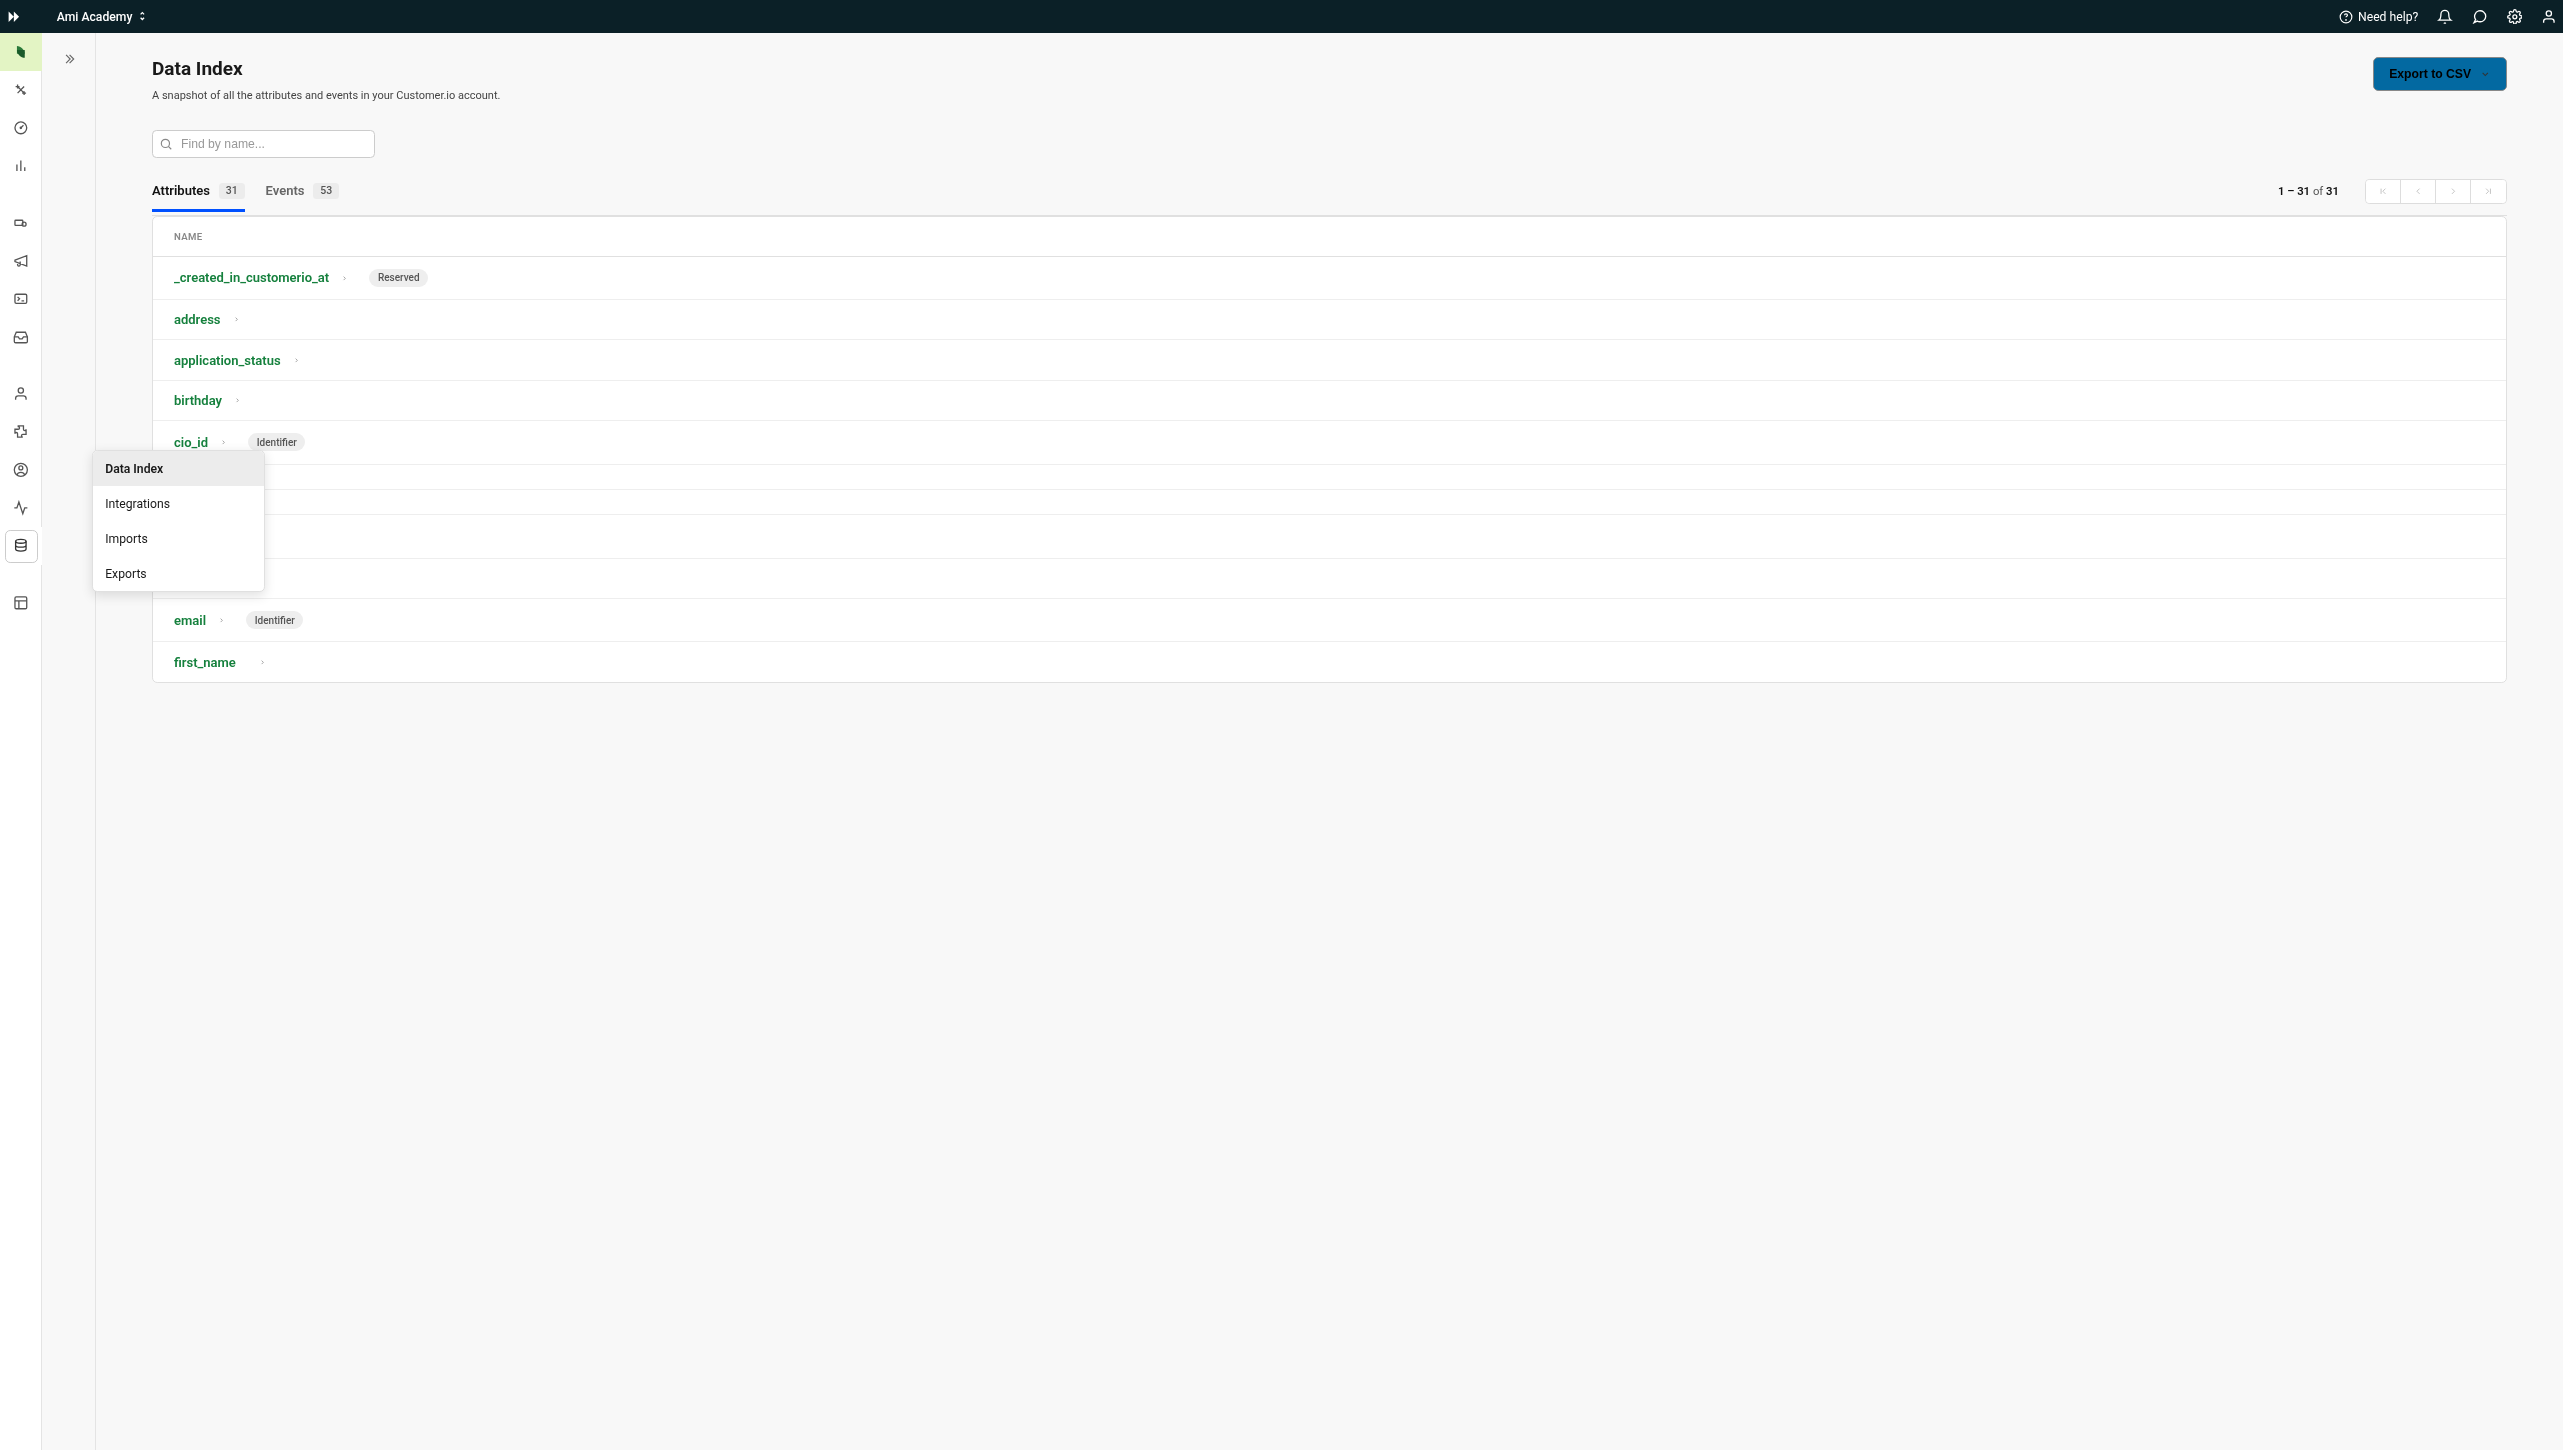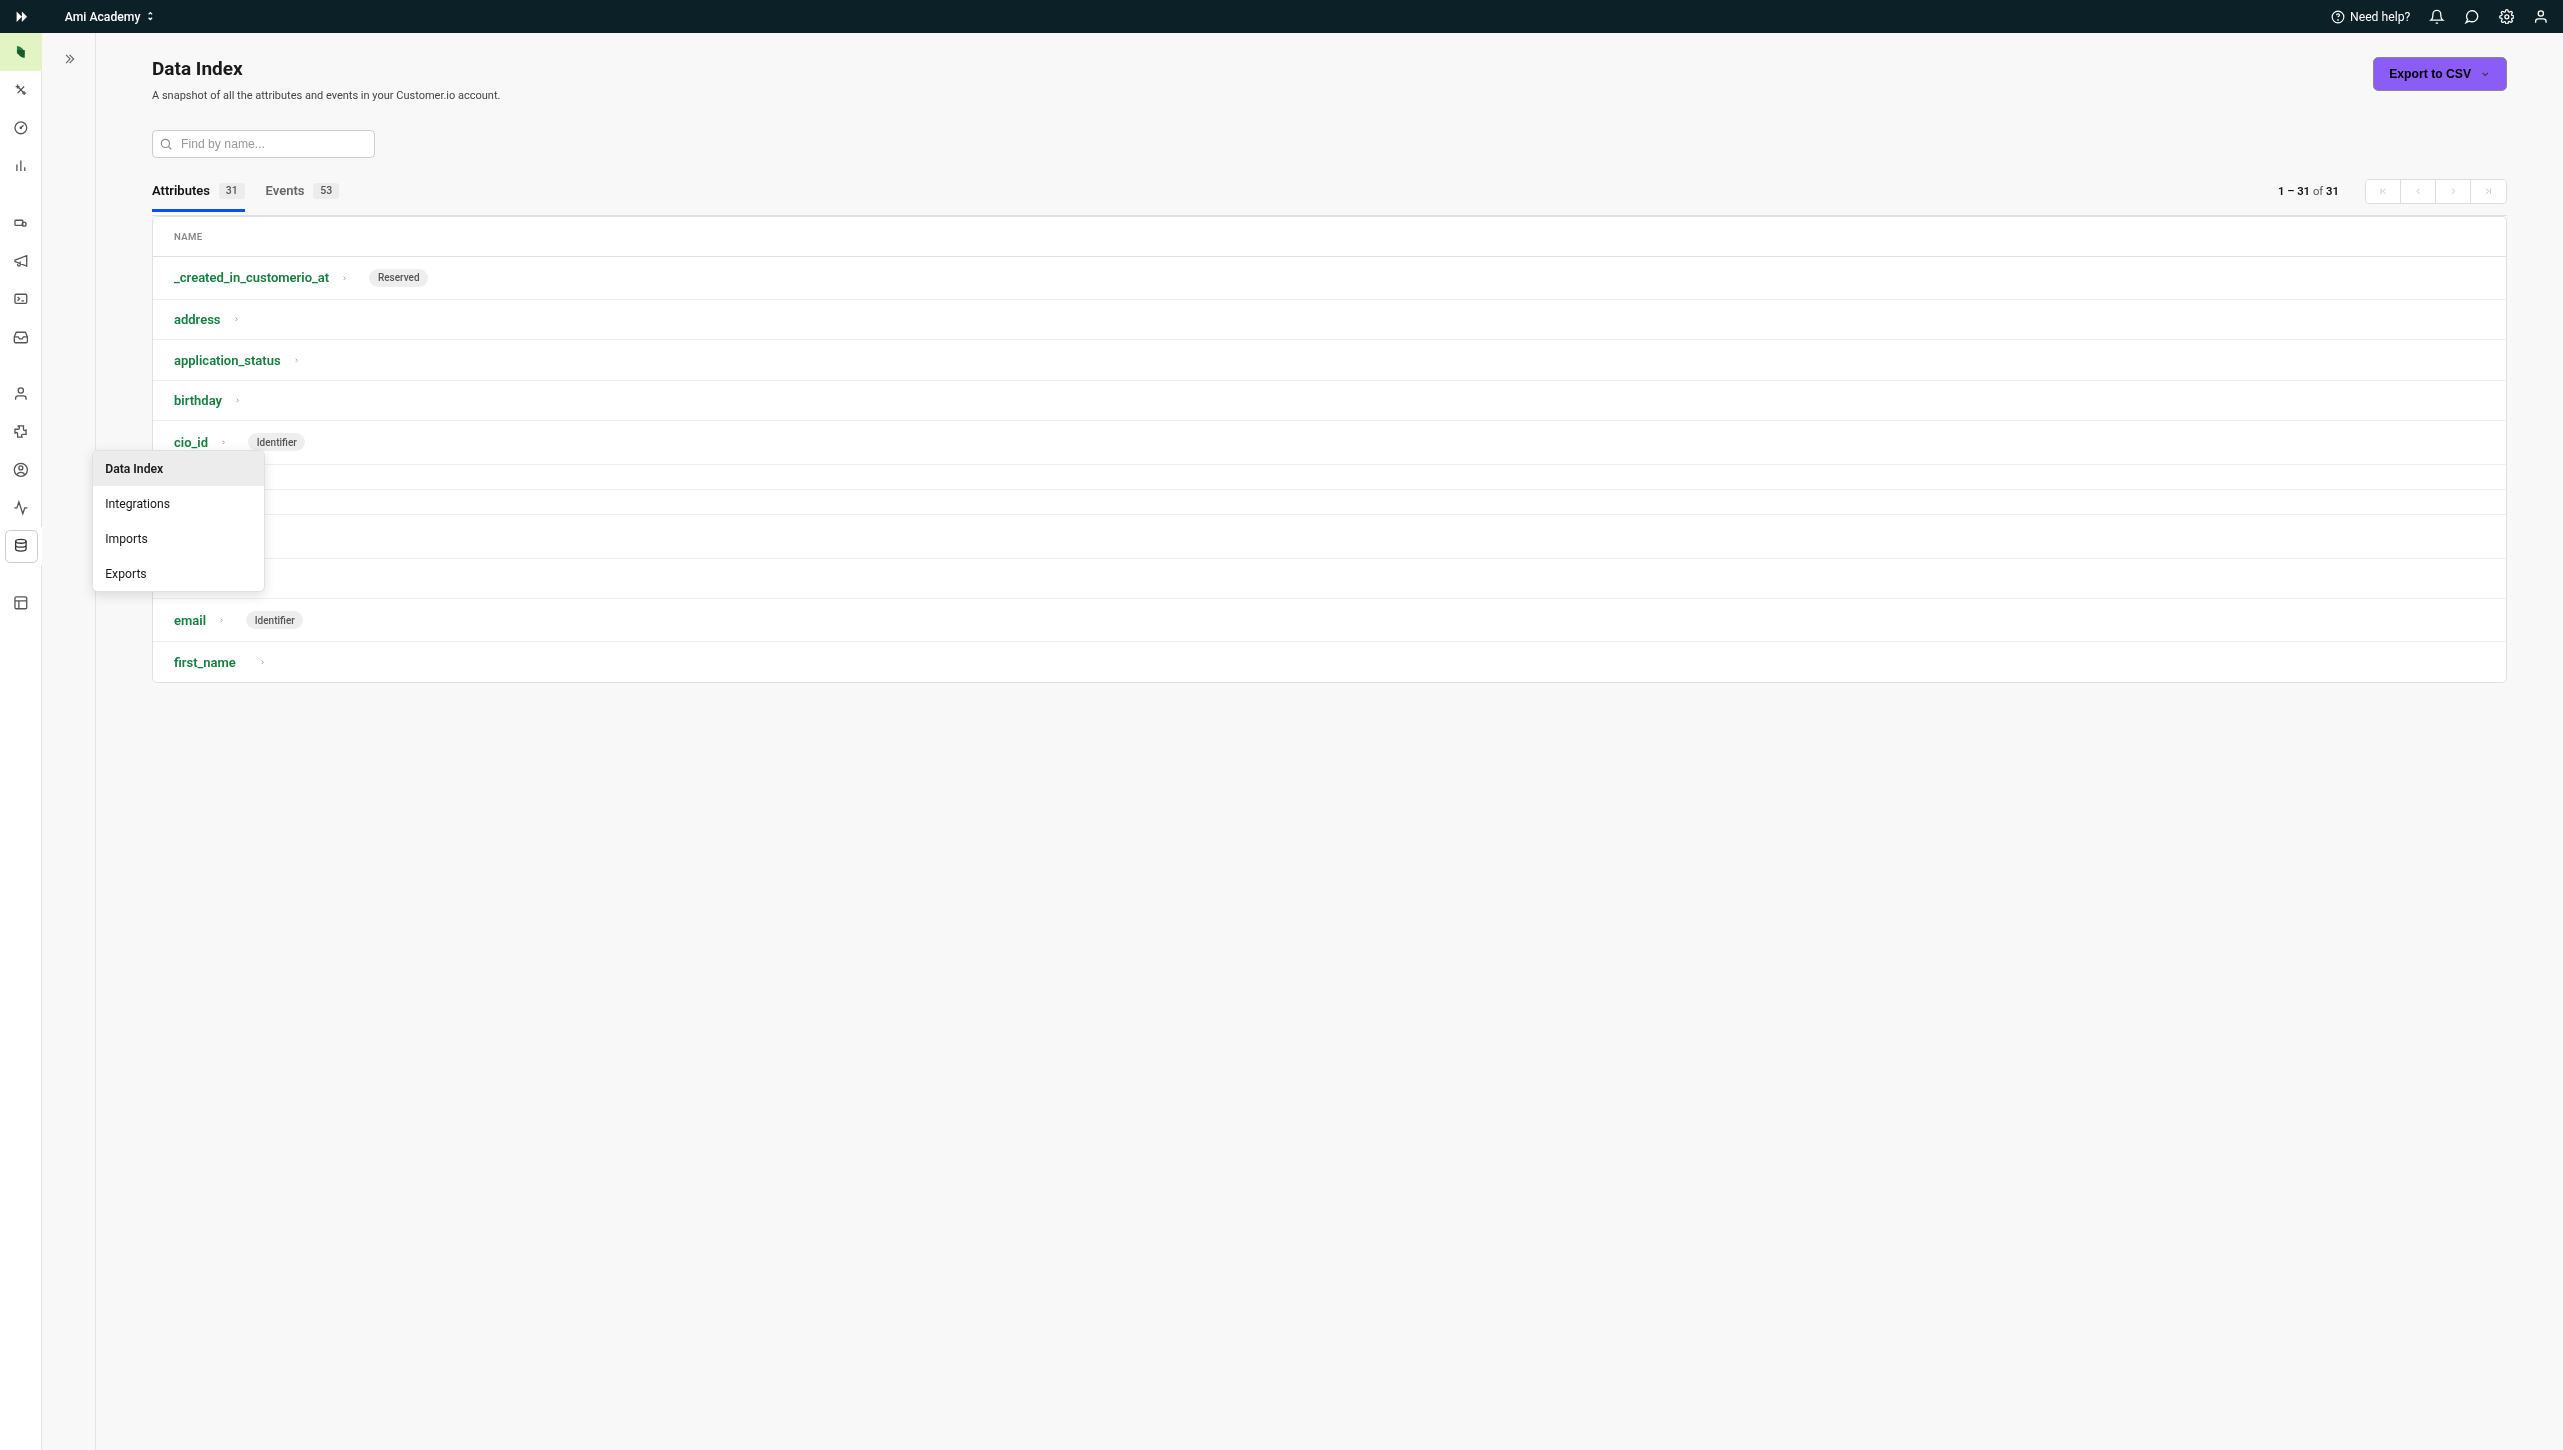--- a/index.html
+++ b/index.html
@@ -1,19 +1,19 @@
 <!DOCTYPE html>
 <html style="font-size:14px"><head>
 <meta charset="utf-8">
 <style>
 * { margin: 0; padding: 0; box-sizing: border-box; }
 body { font-family: -apple-system, BlinkMacSystemFont, "Segoe UI", Roboto, sans-serif; background: #f8f8f8; color: #1a1a1a; }
 
 
-.top-bar { background: #0b2027; height: 33px; display: flex; align-items: center; justify-content: space-between; padding: 0 14px; color: #fff; }
+.top-bar { background: #0b2027; height: 33px; display: flex; align-items: center; justify-content: space-between; padding: 0 6px; color: #fff; }
 .top-left { display: flex; align-items: center; gap: 35px; }
 .logo { width: 15.7px; height: 15.7px; display: flex; align-items: center; }
 .workspace-switcher { display: flex; align-items: center; gap: 5.2px; font-size: 12.2px; font-weight: 500; cursor: pointer; }
 .top-right { display: flex; align-items: center; gap: 19px; }
 .help-link { display: flex; align-items: center; gap: 5.2px; font-size: 12.2px; cursor: pointer; }
 .top-icon { width: 15.7px; height: 15.7px; cursor: pointer; display: flex; align-items: center; justify-content: center; }
 
 
 .layout { display: flex; height: calc(100vh - 33px); }
 
@@ -31,21 +31,21 @@
 
 .flyout { position: absolute; left: 92px; top: 450px; background: #fff; border: 0.9px solid #e0e0e0; border-radius: 5.2px; box-shadow: 0 3.5px 12.2px rgba(0,0,0,0.12); width: 173px; z-index: 100; overflow: hidden; }
 .flyout-item { padding: 10.5px 12.2px; font-size: 12.2px; cursor: pointer; }
 .flyout-item.active { background: #ececec; font-weight: 600; }
 
 
 .main { flex: 1; padding: 24.4px 56px; overflow-y: auto; }
 .page-header { display: flex; justify-content: space-between; align-items: flex-start; margin-bottom: 10.5px; }
 .page-title { font-size: 19px; font-weight: 700; margin-bottom: 8.7px; }
 .page-subtitle { font-size: 11px; color: #444; margin-bottom: 17.4px; }
-.export-btn { border: 0.9px solid #888; background: #8b5cf6; padding: 8.7px 15.7px; border-radius: 5.2px; font-size: 12.2px; font-weight: 600; display: flex; align-items: center; gap: 8.7px; cursor: pointer; }
+.export-btn { border: 0.9px solid #888; background: #0369a1; padding: 8.7px 15.7px; border-radius: 5.2px; font-size: 12.2px; font-weight: 600; display: flex; align-items: center; gap: 8.7px; cursor: pointer; }
 
 .search-box { position: relative; width: 223px; margin-bottom: 21px; }
 .search-box input { width: 100%; padding: 6.1px 8.7px 6.1px 28px; border: 0.9px solid #ccc; border-radius: 4.4px; font-size: 12.2px; }
 .search-box input::placeholder { color: #999; }
 .search-box .search-icon { position: absolute; left: 7px; top: 50%; transform: translateY(-50%); color: #888; }
 
 
 .tabs-row { display: flex; justify-content: space-between; align-items: center; border-bottom: 0.9px solid #e0e0e0; margin-bottom: 0; }
 .tabs { display: flex; gap: 21px; }
 .tab { display: flex; align-items: center; gap: 8.7px; padding-bottom: 12.2px; cursor: pointer; font-size: 13px; font-weight: 600; color: #666; position: relative; }

